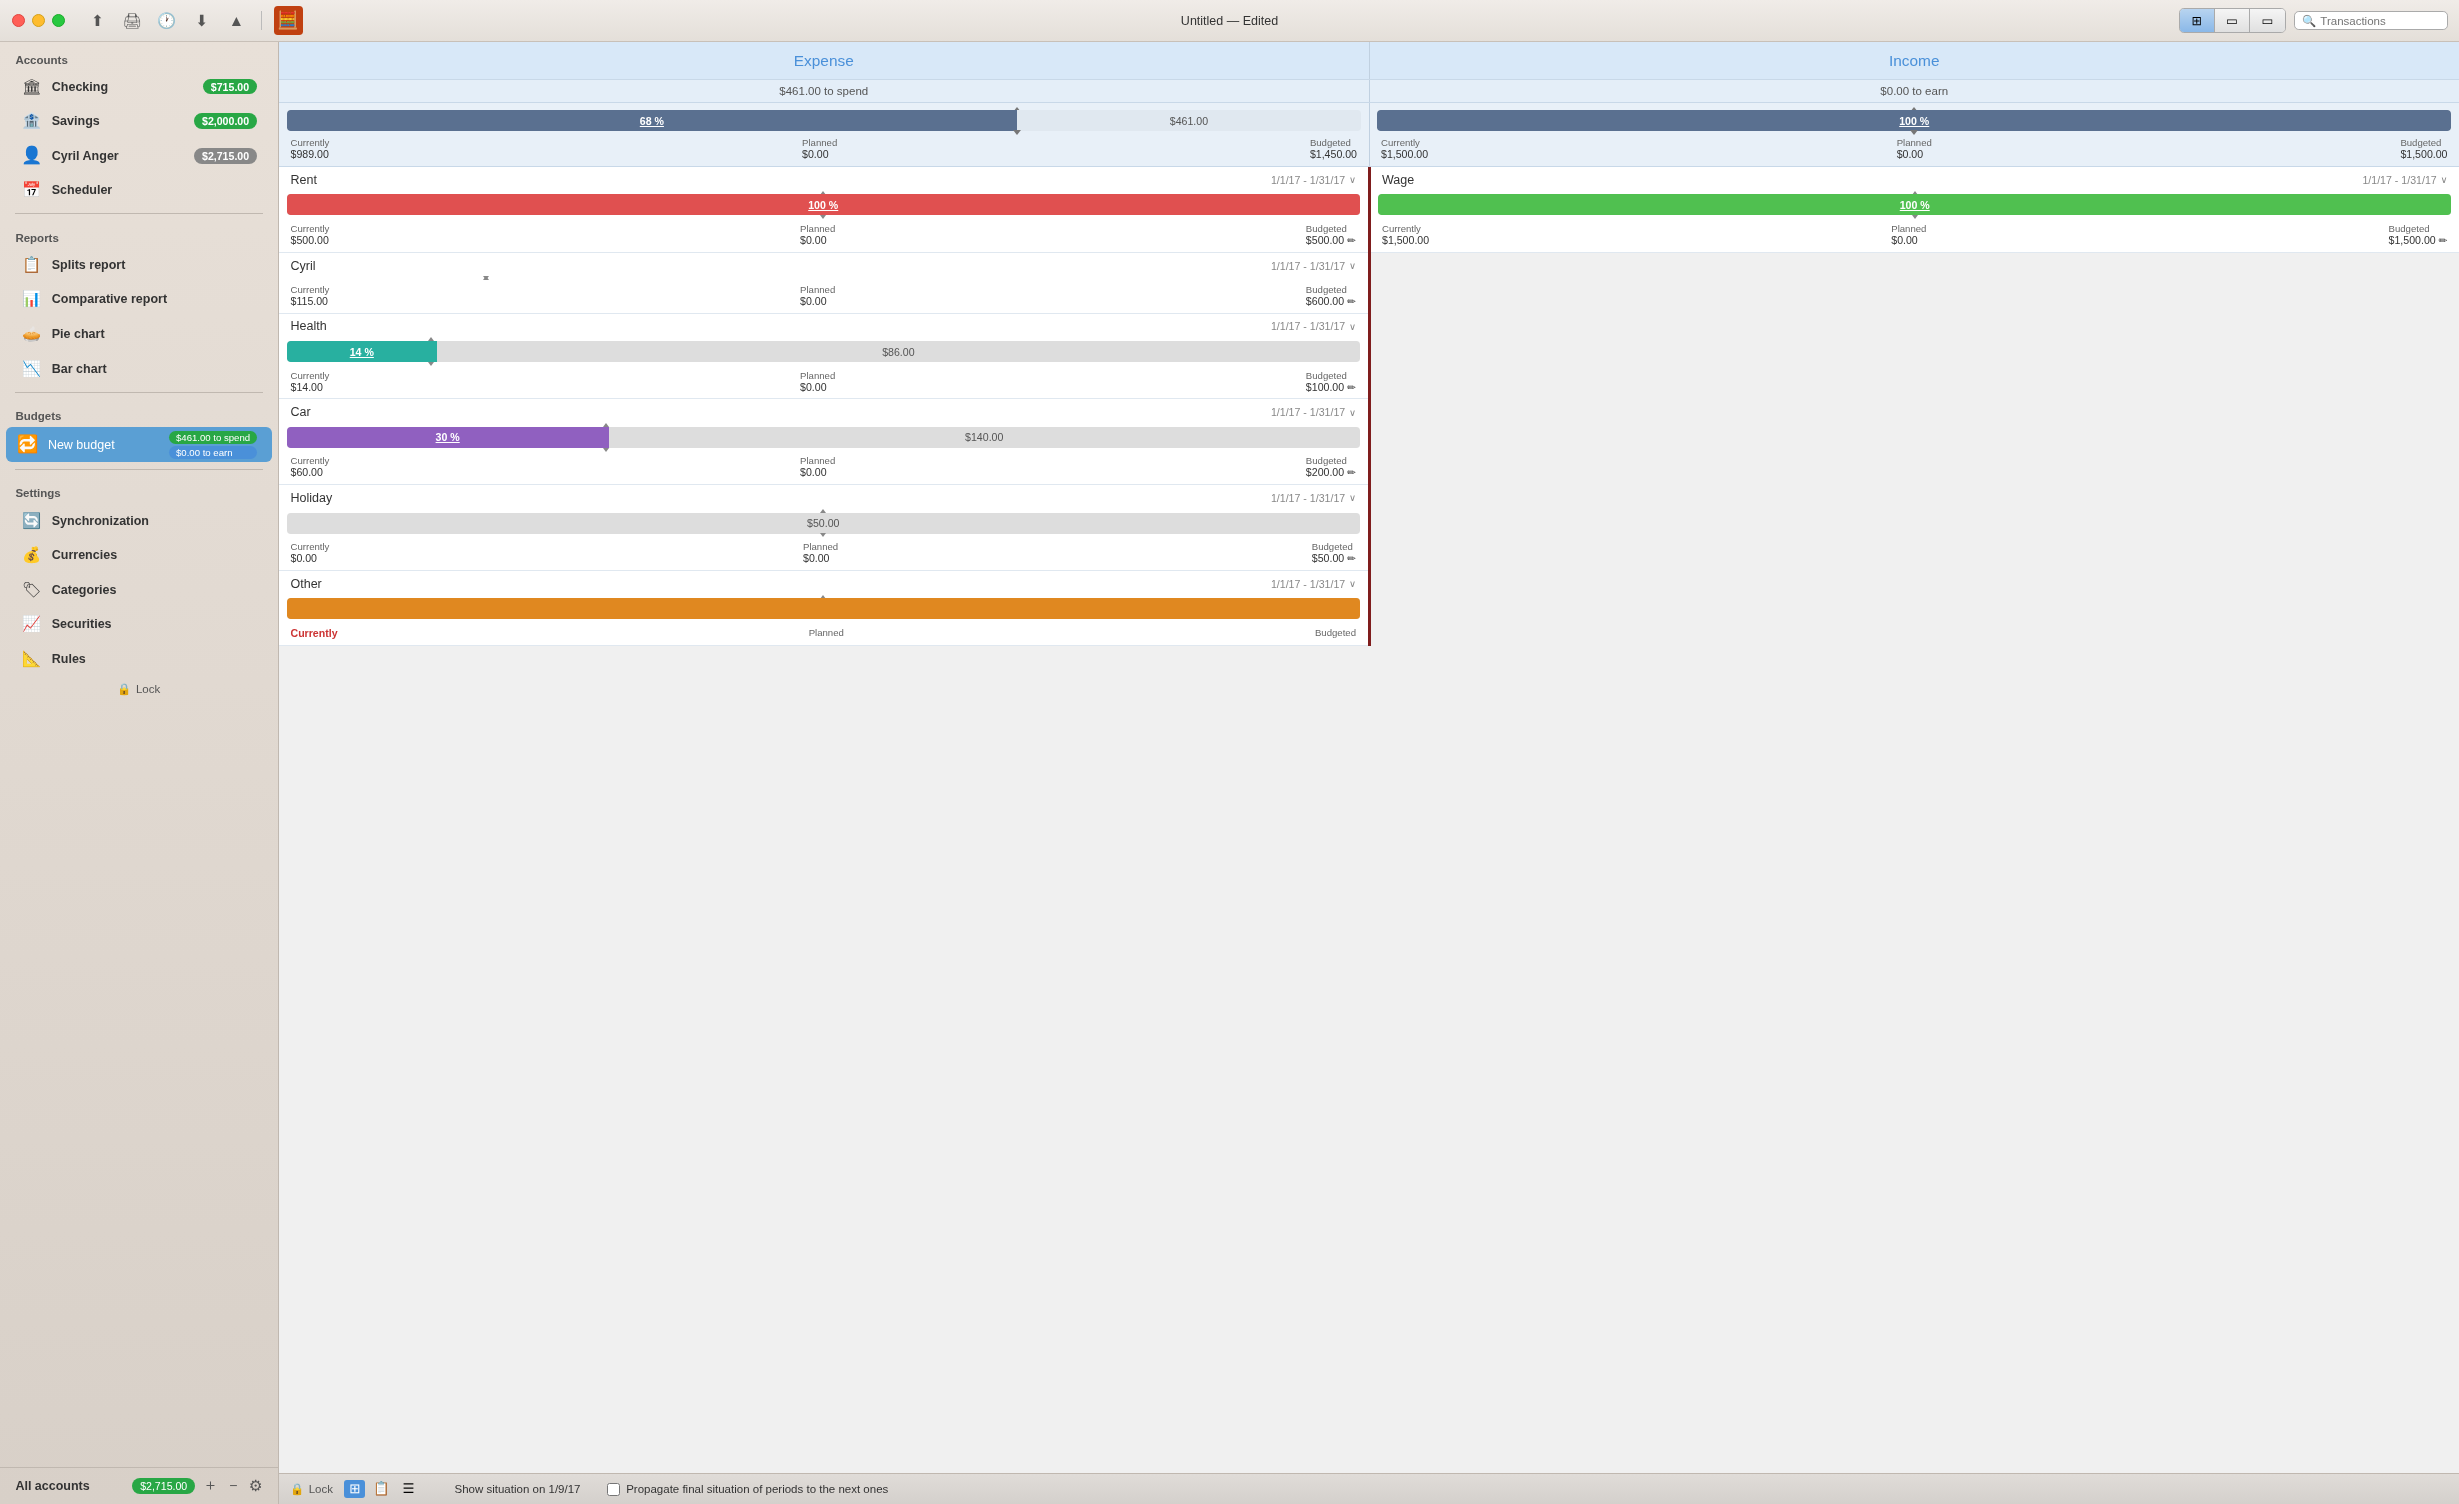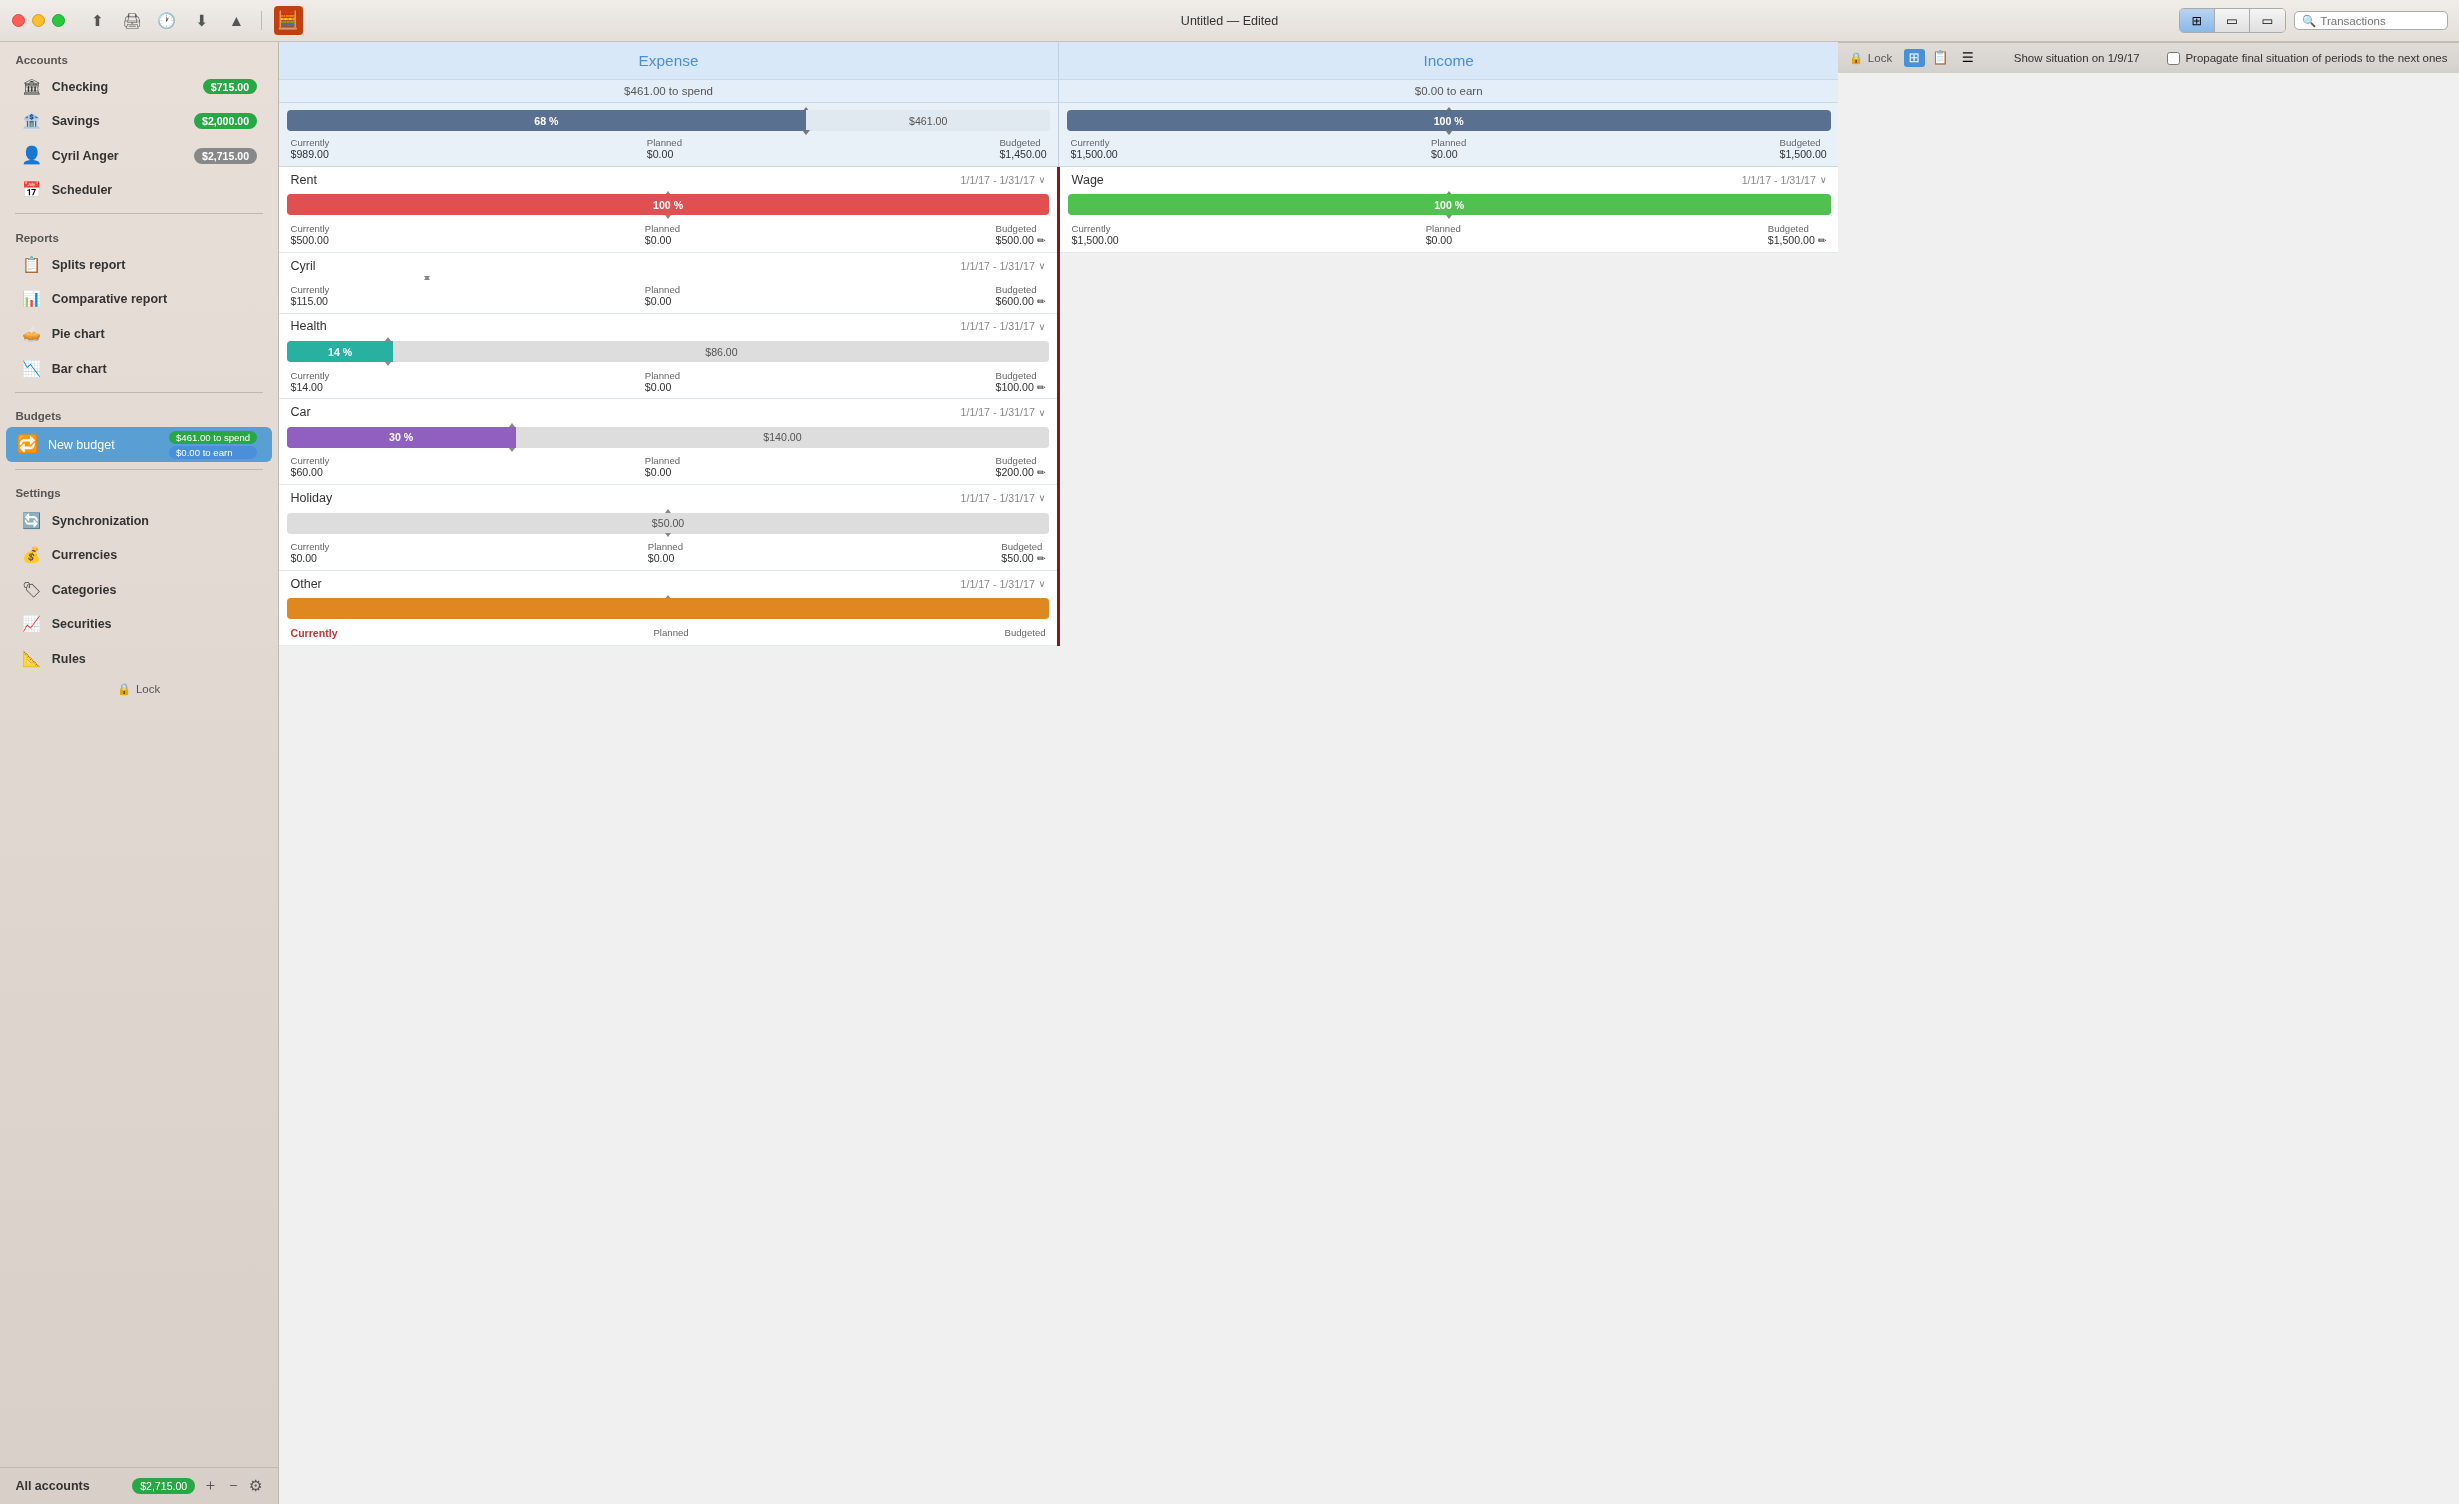--- a/index.html
+++ b/index.html
@@ -96,21 +96,21 @@
       cursor: pointer;
       display: flex;
       align-items: center;
       gap: 9.6px;
     }
     .budget-badges { display: flex; flex-direction: column; gap: 1.9px; margin-left: auto; }
     .budget-badge-green { background: #28a745; color: white; padding: 1px 6.7px; border-radius: 9.6px; font-size: 9.6px; }
     .budget-badge-blue { background: #4a90d9; color: white; padding: 1px 6.7px; border-radius: 9.6px; font-size: 9.6px; }
 
     
-    .content { flex: 1; overflow: hidden; display: flex; flex-direction: row; background: #f0f0f0; }
+    .content { flex: 1; overflow: hidden; display: flex; flex-direction: column; background: #f0f0f0; }
     .budget-panel { flex: 1; overflow-y: auto; background: #f0f0f0; }
     .progress-container {
       display: flex;
       align-items: center;
       background: #e0e8f0;
       border-radius: 3.8px;
       height: 21px;
       overflow: hidden;
       margin: 1.9px 0;
       position: relative;
@@ -118,20 +118,21 @@
     .progress-bar {
       height: 100%;
       display: flex;
       align-items: center;
       justify-content: center;
       font-size: 10.6px;
       font-weight: 600;
       color: white;
       min-width: 38px;
       border-radius: 2.9px 0 0 2.9px;
+      text-decoration: underline;
     }
     .progress-remainder {
       flex: 1;
       height: 100%;
       display: flex;
       align-items: center;
       justify-content: center;
       font-size: 10.6px;
       color: #555;
       font-weight: 500;

